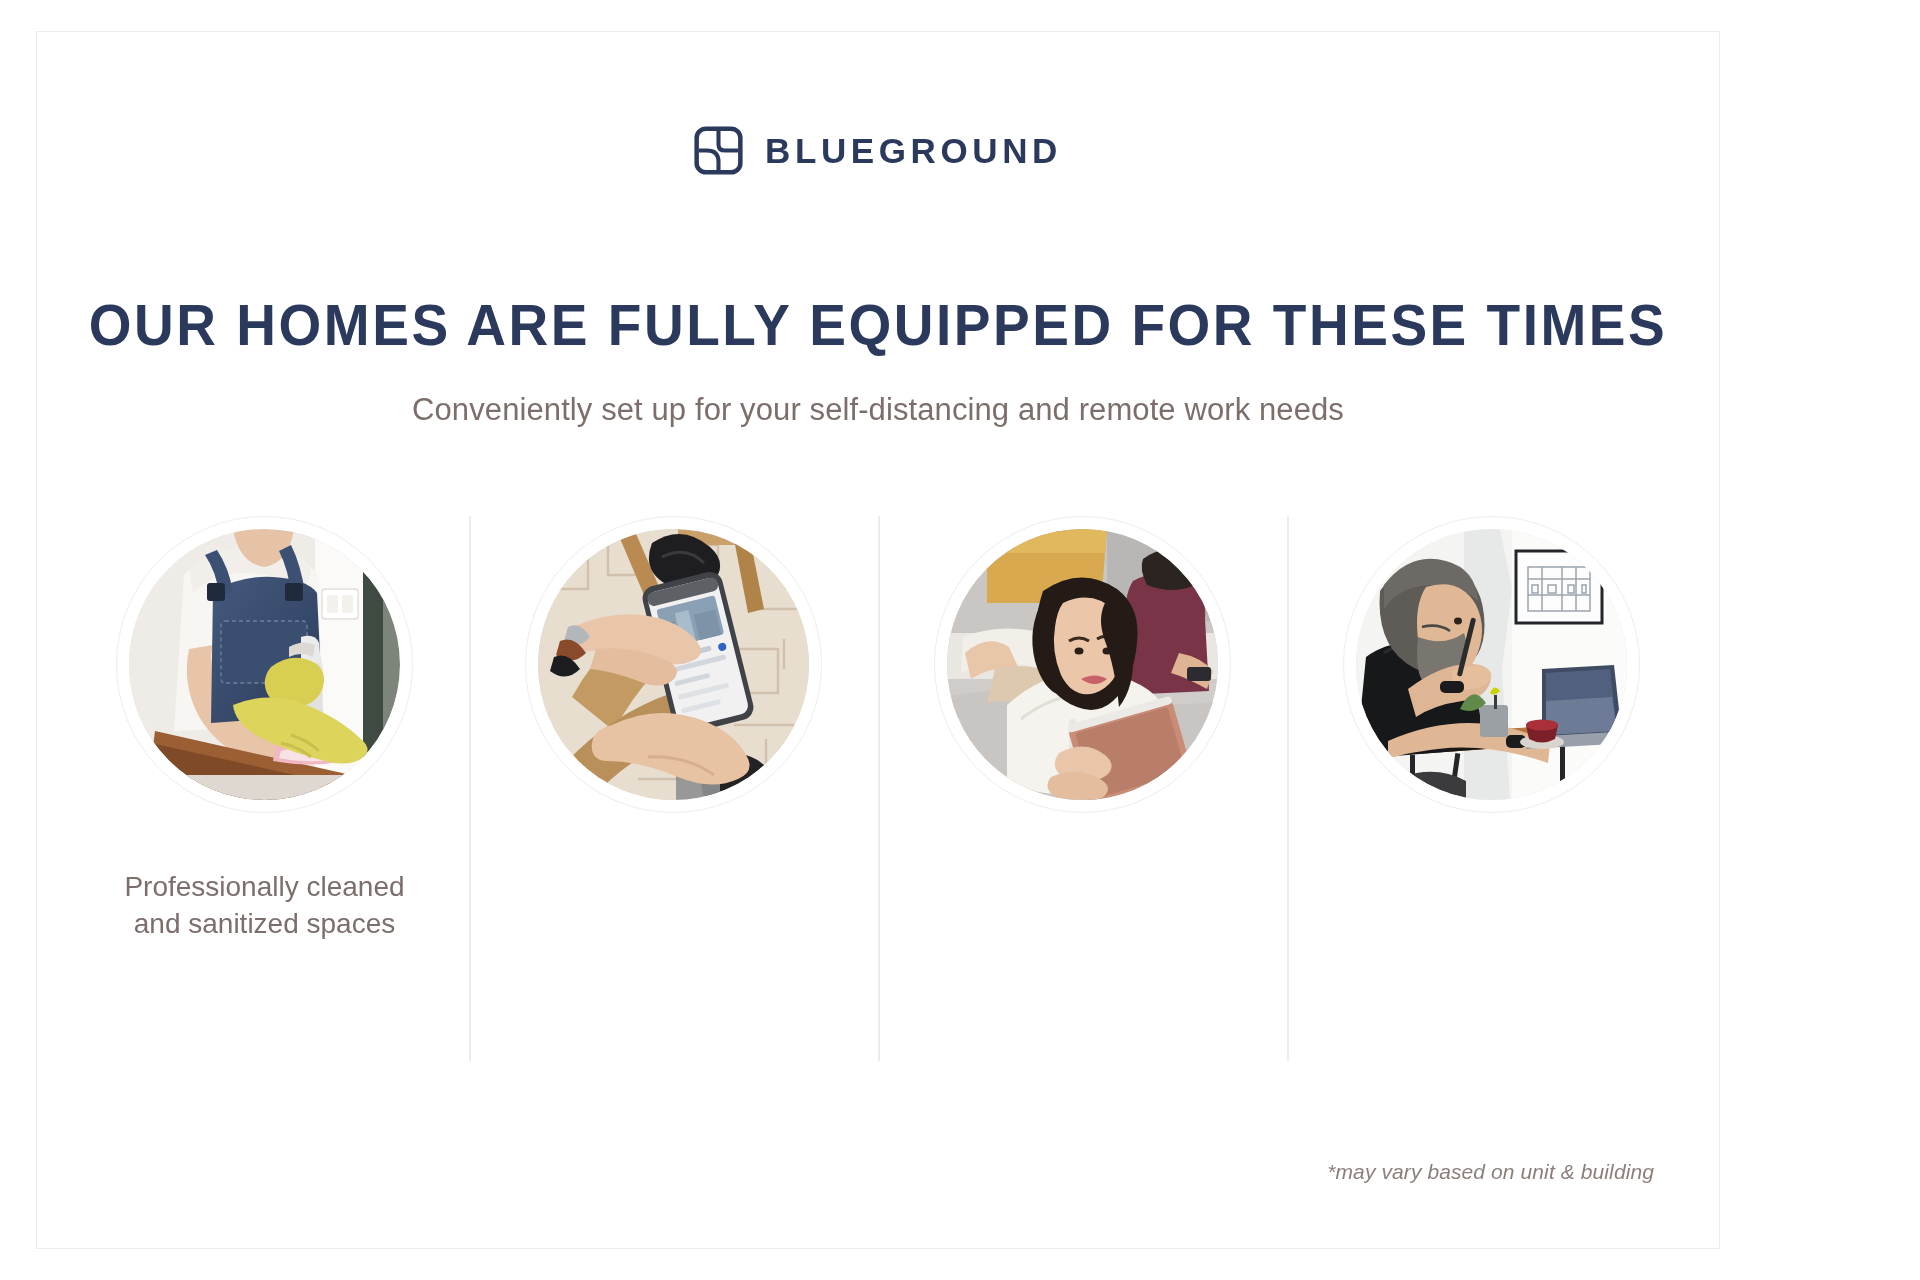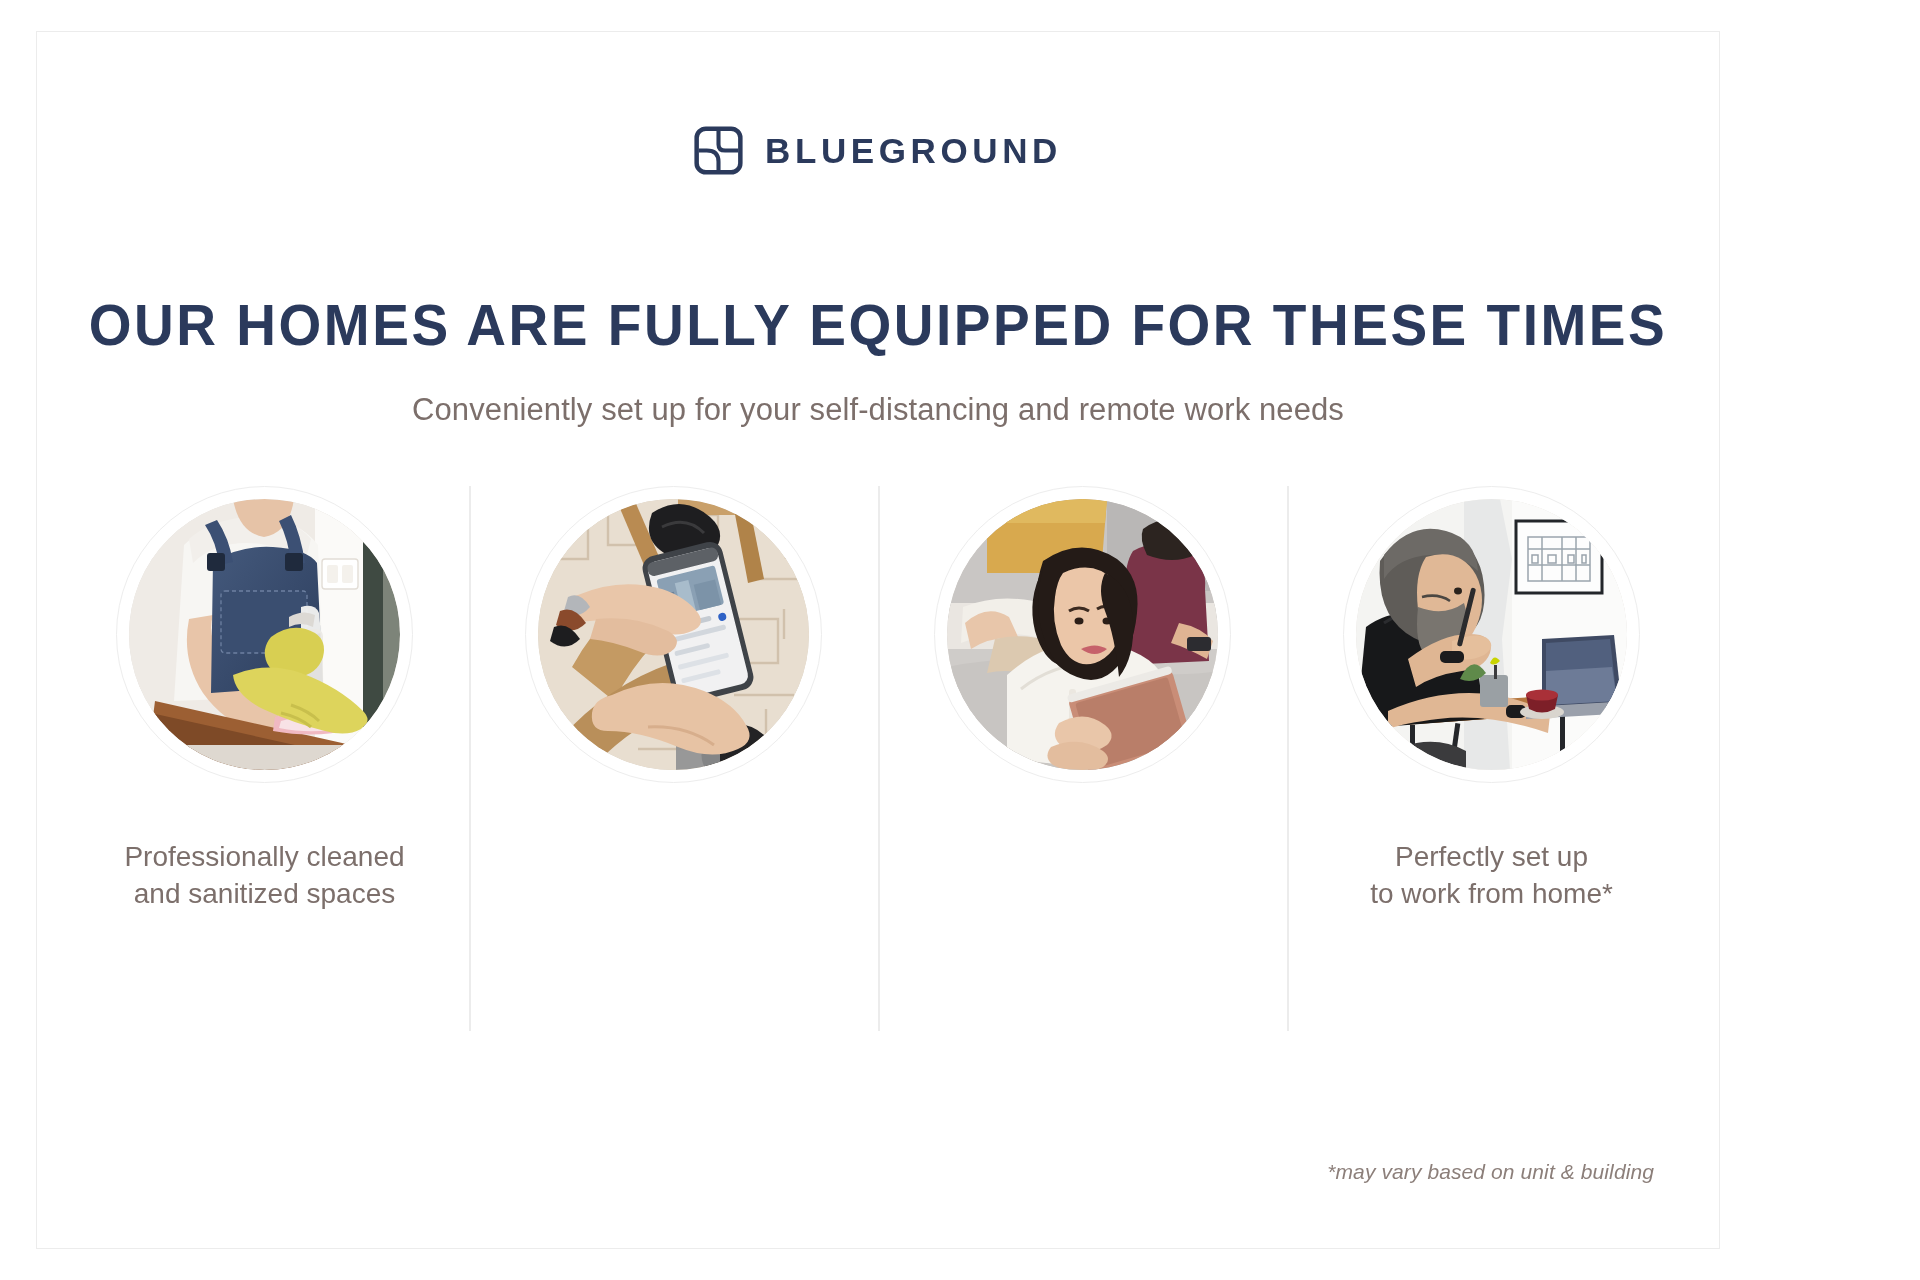--- a/index.html
+++ b/index.html
@@ -90,21 +90,21 @@
     line-height: 1.25;
     letter-spacing: 0.1px;
     white-space: nowrap;
   }
 
   
   .columns {
     position: absolute;
     left: 60px;
     right: 60px;
-    top: 486px;
+    top: 516px;
     display: flex;
     align-items: flex-start;
   }
   .col {
     position: relative;
     flex: 1 1 0;
     display: flex;
     flex-direction: column;
     align-items: center;
     min-width: 0;
@@ -451,21 +451,19 @@
               <ellipse cx="186" cy="196" rx="16" ry="5.5" fill="#a93038"></ellipse>
 
               <rect x="124" y="176" width="28" height="32" rx="3" fill="#9aa0a4"></rect>
               <path d="M134 164 q4 -10 10 -2 q-6 6 -10 2 z" fill="#c9d400"></path>
               <rect x="138" y="166" width="3" height="14" fill="#3b3b3d"></rect>
               <path d="M104 180 q12 -26 26 -6 q-12 12 -26 6 z" fill="#5f8a4a"></path>
             </g>
           </svg>
         </div>
       </div>
-      <div class="caption">Perfectly set up
-to work from home*</div>
     </div>
 
   </div>
 
   <div class="footnote">*may vary based on unit &amp; building</div>
 
 </div>
 
 </body></html>

